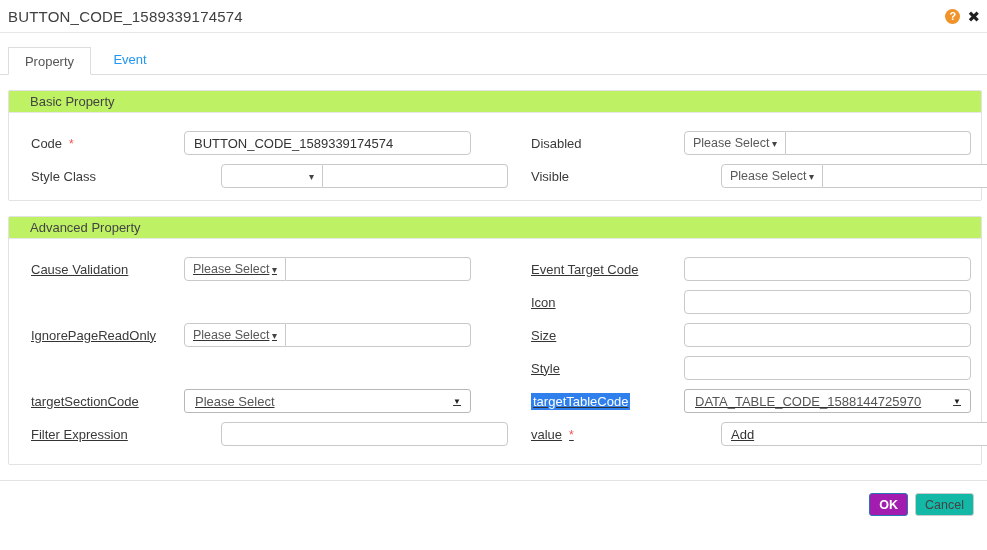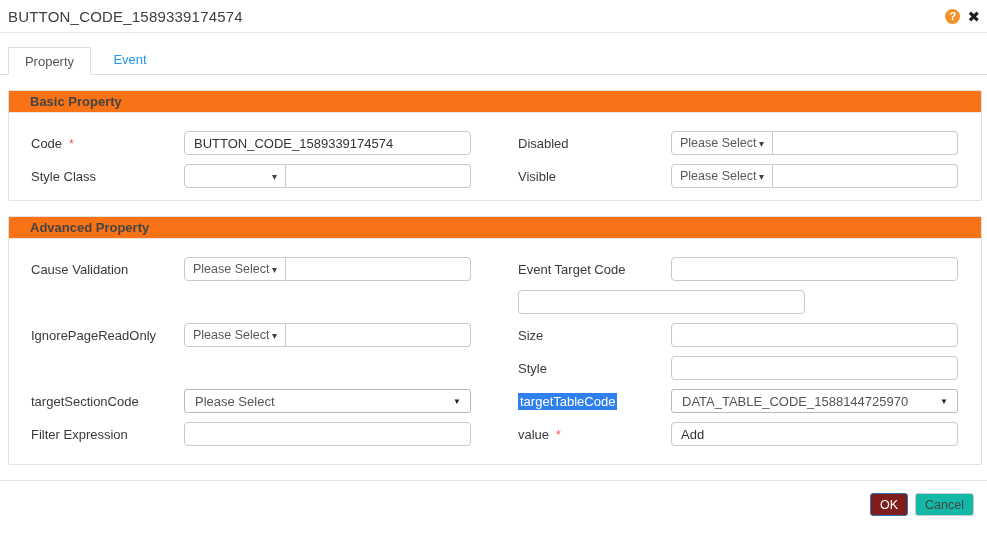--- a/index.html
+++ b/index.html
@@ -24,28 +24,28 @@
   .tab { height:28px; line-height:27px; text-align:center; font-size:13px; }
   .tab-property {
     width:83px; border:1px solid #ddd; border-bottom:1px solid #fff;
     background:#fff; margin-bottom:-1px; color:#555; cursor:default;text-align:center;
   }
   .tab-event { width:78px; color:#2196f3; cursor:pointer; }
 
   
   .section { margin:15px 5px 0 8px; width:974px; border:1px solid #e2e2e2; border-radius:2px; background:#fff; }
   .section-header {
-    height:22px; line-height:21px; background:#f97316; border-bottom:1px solid #e7e7e7;
-    padding-left:21px; font-size:13px; color:#444;font-weight:bold;
+    height:22px; line-height:21px; background:#bef264; border-bottom:1px solid #e7e7e7;
+    padding-left:21px; font-size:13px; color:#444;
   }
   .section-body { display:grid; grid-template-columns:1fr 1fr; padding:18px 0 12px 0; }
-  .section-advanced .section-body { padding-bottom:18px; }
+  .section-advanced .section-body { padding-bottom:18px;text-decoration:underline; }
   .col { display:flex; flex-direction:column; }
   .row { display:flex; align-items:center; height:24px; margin-bottom:9px; }
-  .col .row:last-child { margin-bottom:0; }
+  .col .row:last-child { margin-bottom:0;gap:37px; }
   .col-left .row { padding-left:22px; }
   .col-right .row { padding-left:23px; }
   .label { width:153px; font-size:13px; color:#3a3a3a; flex-shrink:0; display:flex; align-items:flex-end; }
   .req { color:#f05050; margin-left:7px; font-size:12px; }
   .label-highlight { background:#2f80ed; color:#ffffff; padding:1px 2px; }
 
   
   .field-input {
     width:287px; height:24px; border:1px solid #c9c9c9; border-radius:4px;
     padding:0 9px; font-size:13px; color:#333; font-family:inherit; outline:none; background:#fff;
@@ -64,21 +64,21 @@
   .select-full {
     width:287px; height:24px; border:1px solid #b8b8b8; border-radius:3px;
     display:flex; align-items:center; justify-content:space-between;
     padding:0 9px 0 10px; font-size:13px; color:#555; cursor:pointer; background:#fff;
   }
   .select-full .caret2 { font-size:8px; color:#222; }
 
   
   .footer { margin-top:15px; border-top:1px solid #e2e2e2; padding:12px 13px 0 0; display:flex; justify-content:flex-end; gap:7px; }
   .btn { height:23px; padding:0 9px; font-size:12.5px; border-radius:3px; font-family:inherit; cursor:pointer; }
-  .btn-ok { background:#7f1d1d; color:#fff; border:1px solid #2a76b5; }
+  .btn-ok { background:#a21caf; color:#fff; border:1px solid #2a76b5;font-weight:bold; }
   .btn-cancel { background:#14b8a6; color:#444; border:1px solid #ccc; }
 </style>
 </head>
 <body>
 
 <div class="header">
   <div class="title">BUTTON_CODE_1589339174574</div>
   <div class="help-icon">?</div>
   <div class="close-icon">✖</div>
 </div>
@@ -188,20 +188,23 @@
       </div>
     </div>
     <div class="col col-right">
       <div class="row">
         <div class="label">
           <span>Event Target Code</span>
         </div>
         <input class="field-input" value="" style="">
       </div>
       <div class="row">
+        <div class="label">
+          <span>Icon</span>
+        </div>
         <input class="field-input" value="" style="">
       </div>
       <div class="row">
         <div class="label">
           <span>Size</span>
         </div>
         <input class="field-input" value="" style="">
       </div>
       <div class="row">
         <div class="label">

